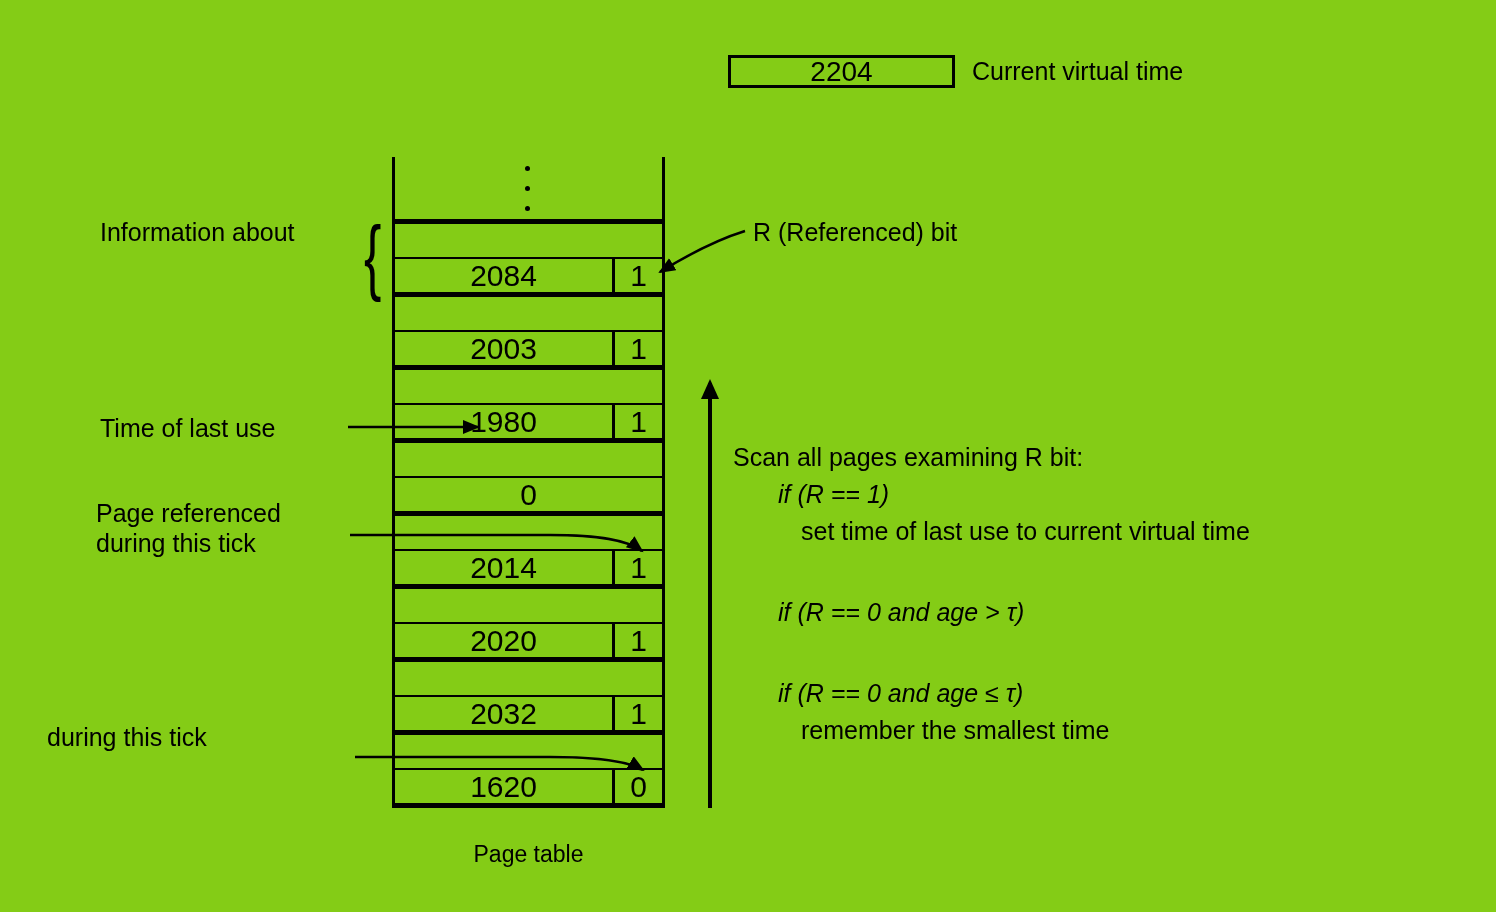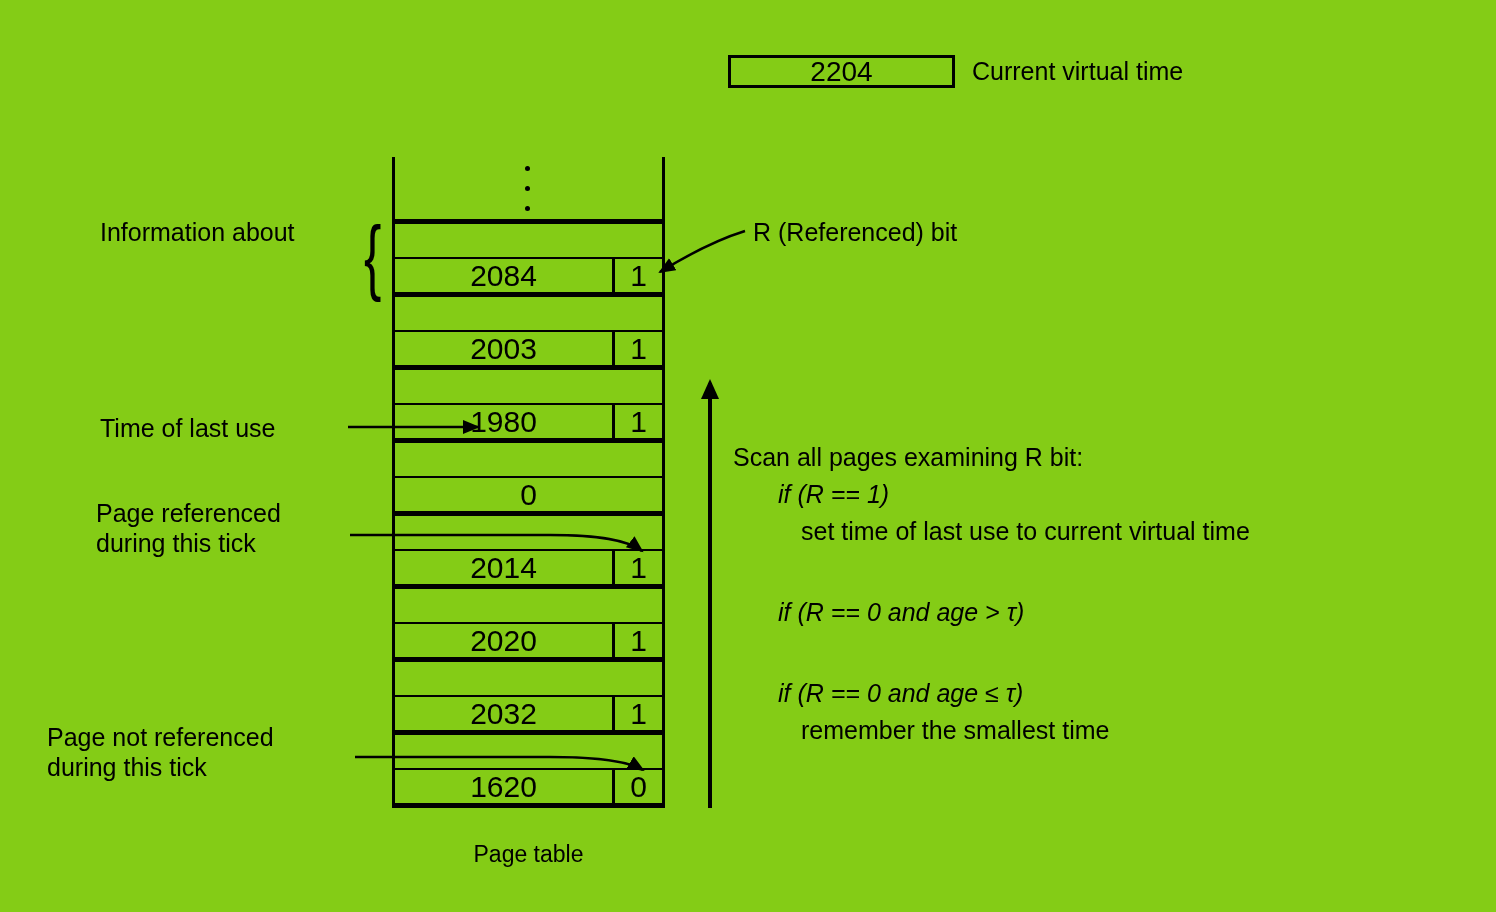--- a/index.html
+++ b/index.html
@@ -194,21 +194,20 @@
   <div class="brace">{</div>
 
   <div class="lbl" style="left:100px; top:413px;">Time of last use</div>
 
   <div class="lbl" style="left:96px; top:498px;">
     <div>Page referenced</div>
     <div>during this tick</div>
   </div>
 
   <div class="lbl" style="left:47px; top:722px;">
-    <div>Page not referenced</div>
     <div>during this tick</div>
   </div>
 
   <div class="lbl" style="left:753px; top:217px;">R (Referenced) bit</div>
 
   <div class="algo">
       <div class="algo-line">Scan all pages examining R bit:</div>
       <div class="algo-line indent1">if (R == 1)</div>
       <div class="algo-line indent2">set time of last use to current virtual time</div>
       <div class="algo-line indent1 gap">if (R == 0 and age &gt; τ)</div>

